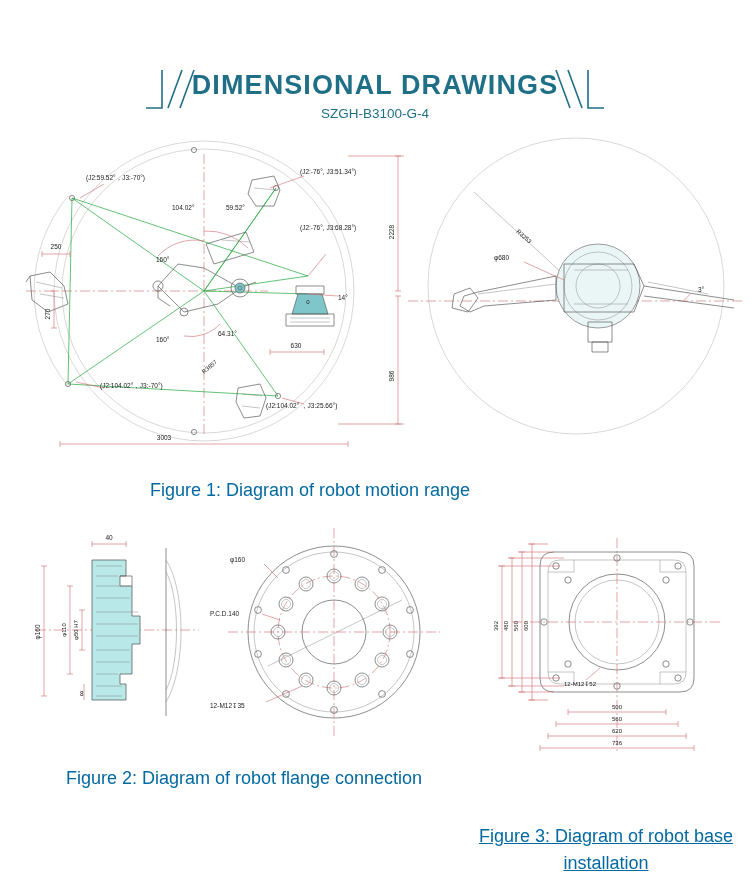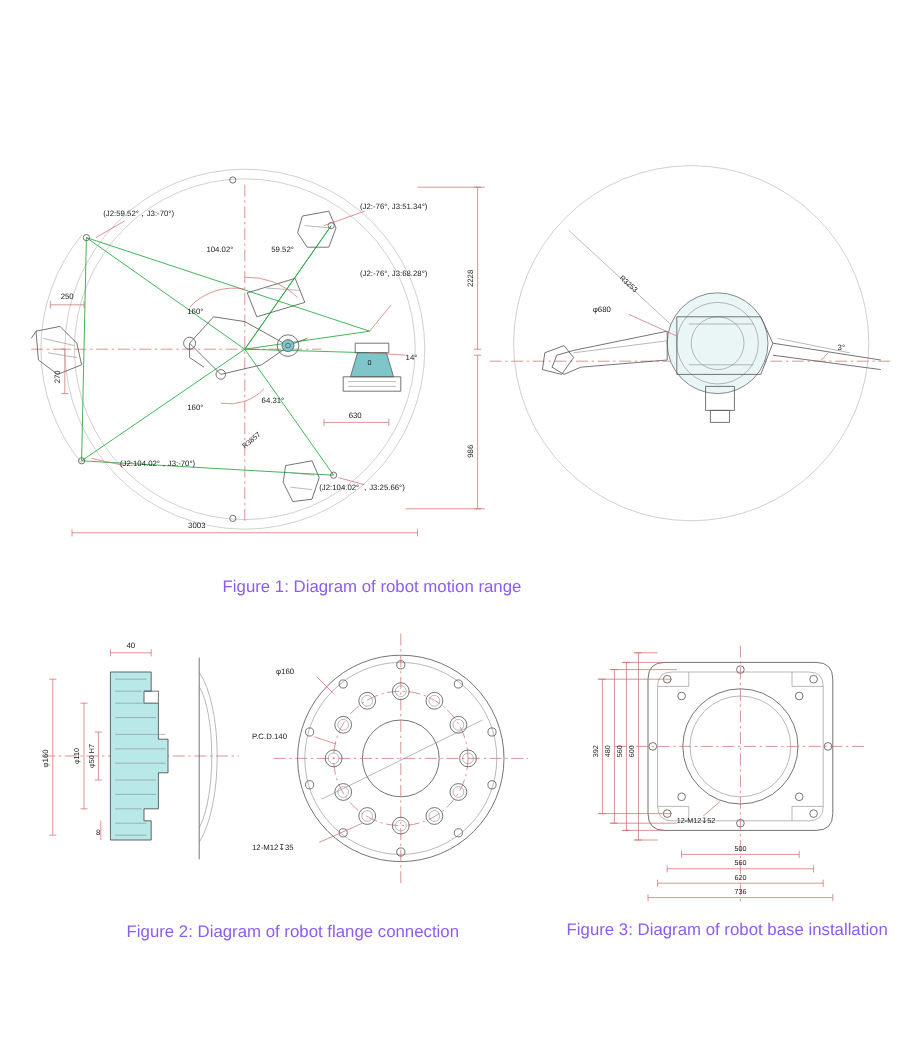--- a/index.html
+++ b/index.html
@@ -54,22 +54,22 @@
     top: 20px;
     height: 42px;
     width: 52px;
   }
   .deco.left { left: 146px; }
   .deco.right { right: 146px; }
   .deco svg { display: block; }
 
   
   .fig-caption {
-    font-size: 14px;
-    color: #8b5cf6;
+    font-size: 18px;
+    color: #0369a1;
     text-align: center;
   }
 
   .fig1 {
     position: absolute;
     left: 8px;
     top: 136px;
     width: 734px;
     height: 330px;
   }
@@ -99,23 +99,24 @@
   .fig3 {
     position: absolute;
     left: 468px;
     top: 528px;
     width: 272px;
     height: 250px;
   }
   .fig3-cap {
     position: absolute;
     left: 470px;
-    top: 764px;
+    top: 823px;
     width: 272px;
     line-height: 1.5;
+    text-decoration: underline;
   }
 
   svg text {
     font-family: "Liberation Sans", sans-serif;
     fill: #1a1a1a;
   }
   .lbl { font-size: 6.5px; }
   .lbl-s { font-size: 6px; }
 
   .dim { stroke: #d06a6a; stroke-width: 0.6; fill: none; }
@@ -126,20 +127,38 @@
   .lightgray { stroke: #bdbdbd; stroke-width: 0.6; fill: none; }
   .fillcyan { fill: #b8e8e8; stroke: #4b4b4b; stroke-width: 0.7; }
   .filllight { fill: #eaf6f6; stroke: #5b5b5b; stroke-width: 0.6; }
   .teal { fill: #7fc6cb; stroke: #4b4b4b; stroke-width: 0.6; }
 </style>
 </head>
 <body>
 
 <div class="page">
 
+  <div class="header">
+    <div class="deco left">
+      <svg width="52" height="42" viewBox="0 0 52 42">
+        <path d="M0 40 L16 40 L16 2" stroke="#1f6f87" stroke-width="1.6" fill="none"></path>
+        <path d="M22 40 L36 2" stroke="#1f6f87" stroke-width="1.6" fill="none"></path>
+        <path d="M34 40 L48 2" stroke="#1f6f87" stroke-width="1.6" fill="none"></path>
+      </svg>
+    </div>
+    <div class="deco right">
+      <svg width="52" height="42" viewBox="0 0 52 42">
+        <path d="M52 40 L36 40 L36 2" stroke="#1f6f87" stroke-width="1.6" fill="none"></path>
+        <path d="M30 40 L16 2" stroke="#1f6f87" stroke-width="1.6" fill="none"></path>
+        <path d="M18 40 L4 2" stroke="#1f6f87" stroke-width="1.6" fill="none"></path>
+      </svg>
+    </div>
+    <div class="header-title">DIMENSIONAL DRAWINGS</div>
+    <div class="header-sub">SZGH-B3100-G-4</div>
+  </div>
 
   <div class="fig1">
     <svg width="734" height="330" viewBox="0 0 734 330">
 
       <circle class="lightgray" cx="196" cy="155" r="150"></circle>
       <circle class="lightgray" cx="196" cy="155" r="142"></circle>
       <path class="lightgray" d="M60,60 A150,150 0 0 0 60,250"></path>
 
       <line class="center" x1="18" y1="155" x2="260" y2="155"></line>
       <line class="center" x1="196" y1="18" x2="196" y2="300"></line>

